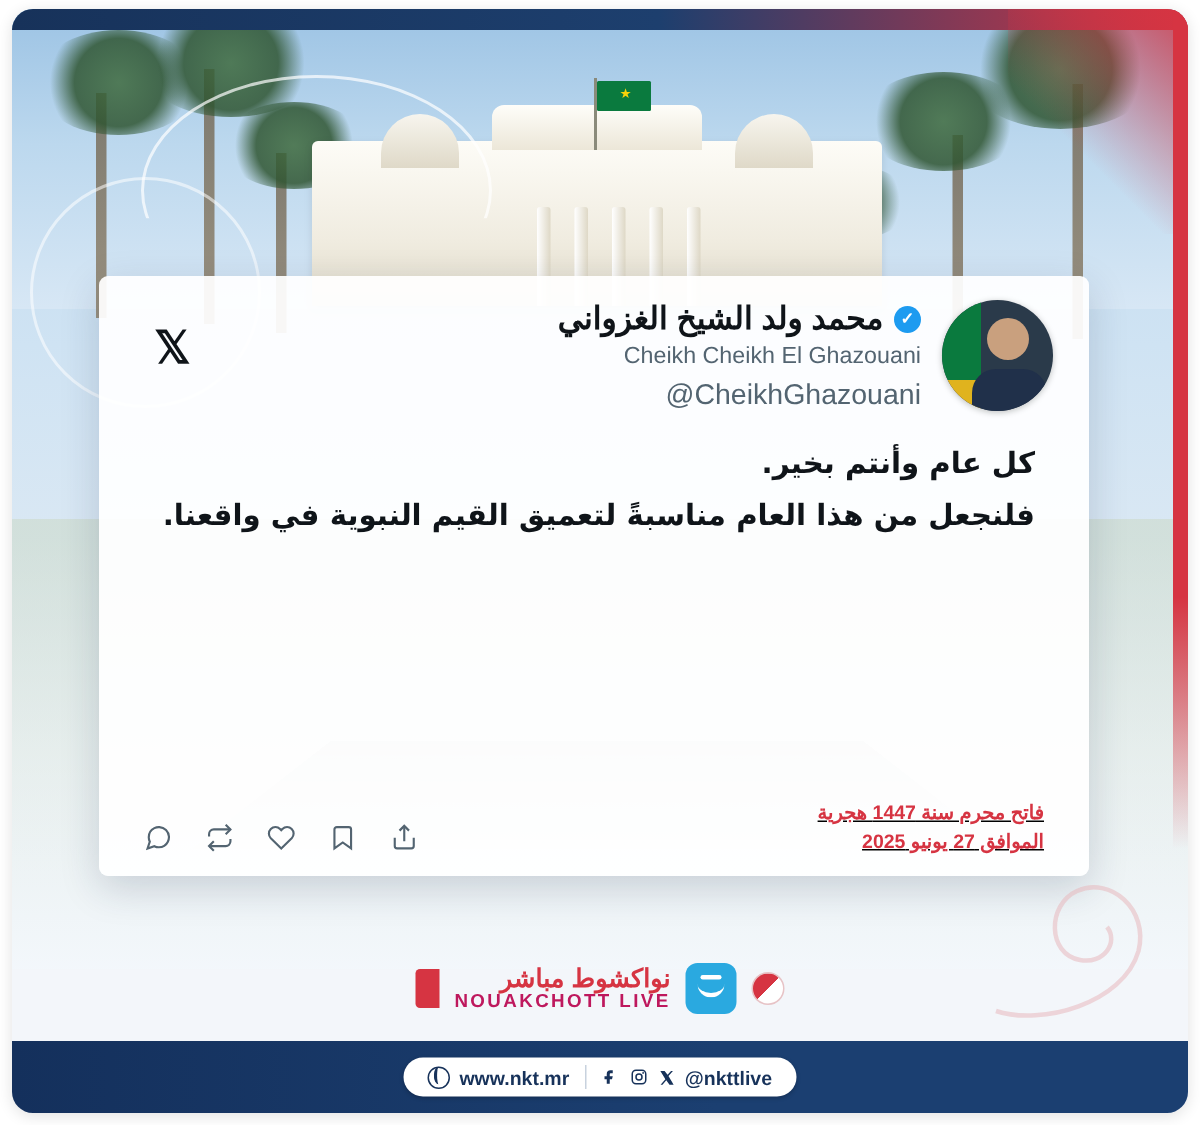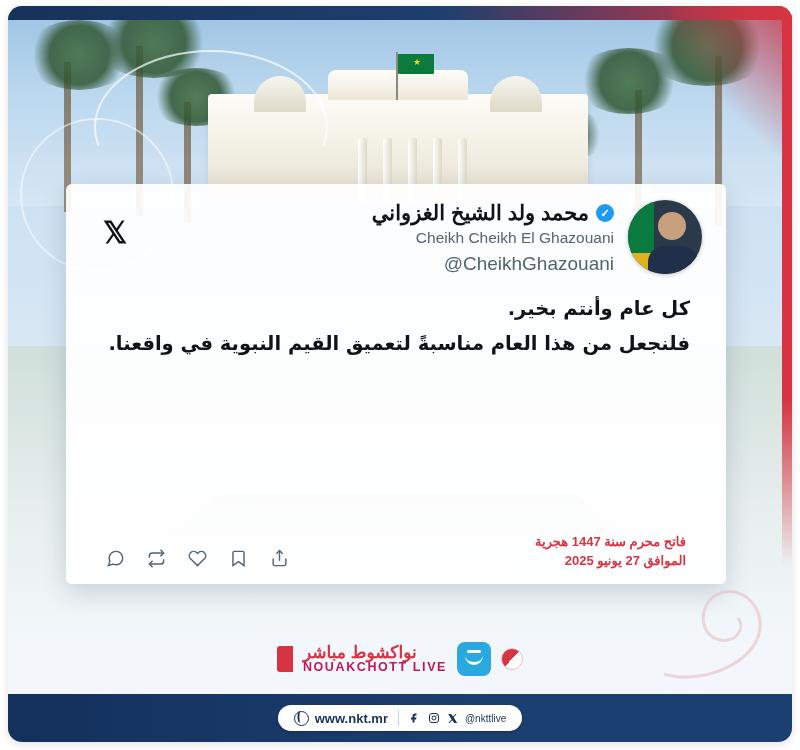--- a/index.html
+++ b/index.html
@@ -268,25 +268,26 @@
     line-height: 33px;
     color: #0f1419;
     font-family: "DejaVu Sans", "Liberation Sans", sans-serif;
   }
   .tweet-body p { margin: 0 0 2px 0; }
 
   .tweet-foot {
     position: absolute;
     left: 0; right: 0; bottom: 14px;
     height: 56px;
-    padding: 0 40px;
+    padding: 0 30px;
     display: flex;
     align-items: flex-end;
     justify-content: space-between;
     direction: ltr;
+    text-decoration: underline;
   }
   .date-block {
     direction: rtl;
     text-align: right;
     color: #d63442;
     font-size: 13px;
     font-weight: bold;
     line-height: 19px;
   }
   .actions {
@@ -311,21 +312,21 @@
     justify-content: center;
     align-items: center;
     gap: 10px;
   }
   .brand-red {
     width: 16px; height: 26px;
     background: #d63442;
     border-radius: 3px 0 0 3px;
   }
   .brand-txt {
-    text-align: left;
+    text-align: right;
     line-height: 1.05;
   }
   .brand-ar {
     font-size: 17px;
     font-weight: bold;
     color: #d63442;
     direction: rtl;
     letter-spacing: 1px;
   }
   .brand-en {
@@ -413,21 +414,21 @@
   }
   .socials {
     display: flex;
     align-items: center;
     gap: 7px;
     font-size: 12px;
     font-weight: bold;
     color: #17325a;
   }
   .socials svg { display: block; }
-  .handle-small { font-size: 10px; font-weight: normal; color: #17325a; }
+  .handle-small { font-size: 13px; font-weight: bold; color: #17325a; }
 
   .corner-swirl {
     position: absolute;
     right: 18px; bottom: 58px;
     width: 120px; height: 110px;
     opacity: 0.55;
   }
 </style>
 </head>
 <body>

